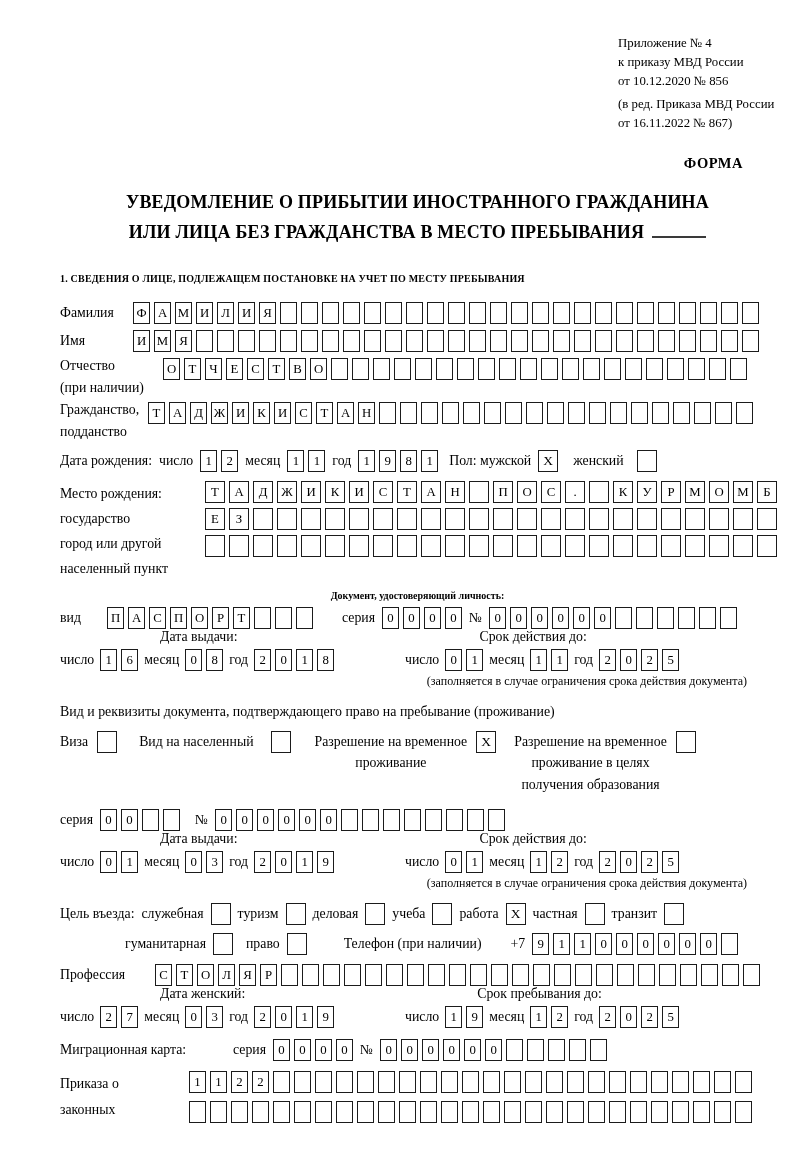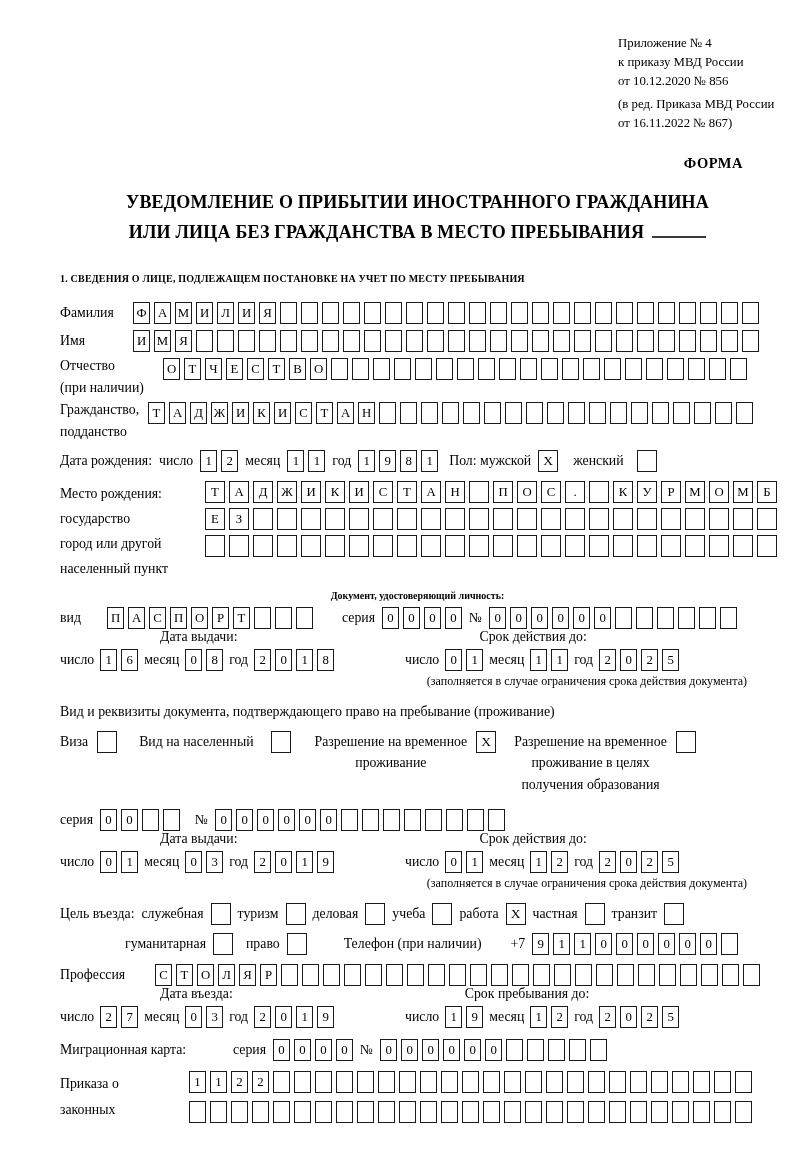--- a/index.html
+++ b/index.html
@@ -605,21 +605,21 @@
         <span class="cell"></span>
         <span class="cell"></span>
         <span class="cell"></span>
         <span class="cell"></span>
         <span class="cell"></span>
         <span class="cell"></span>
       </span>
   </div>
 
   <div class="date-heads">
-    <span class="h1">Дата въезда:</span>
+    <span class="h1">Дата женский:</span>
     <span class="h2" style="margin-left:232px">Срок пребывания до:</span>
   </div>
   <div class="dates-row">
     <span class="dgrp left">
       <span>число</span>
       <span class="cells">
           <span class="cell">2</span>
           <span class="cell">7</span>
         </span>
       <span>месяц</span>

